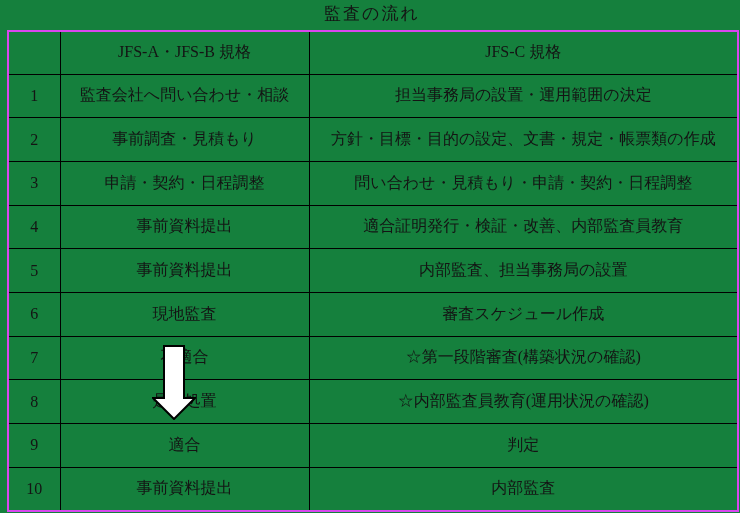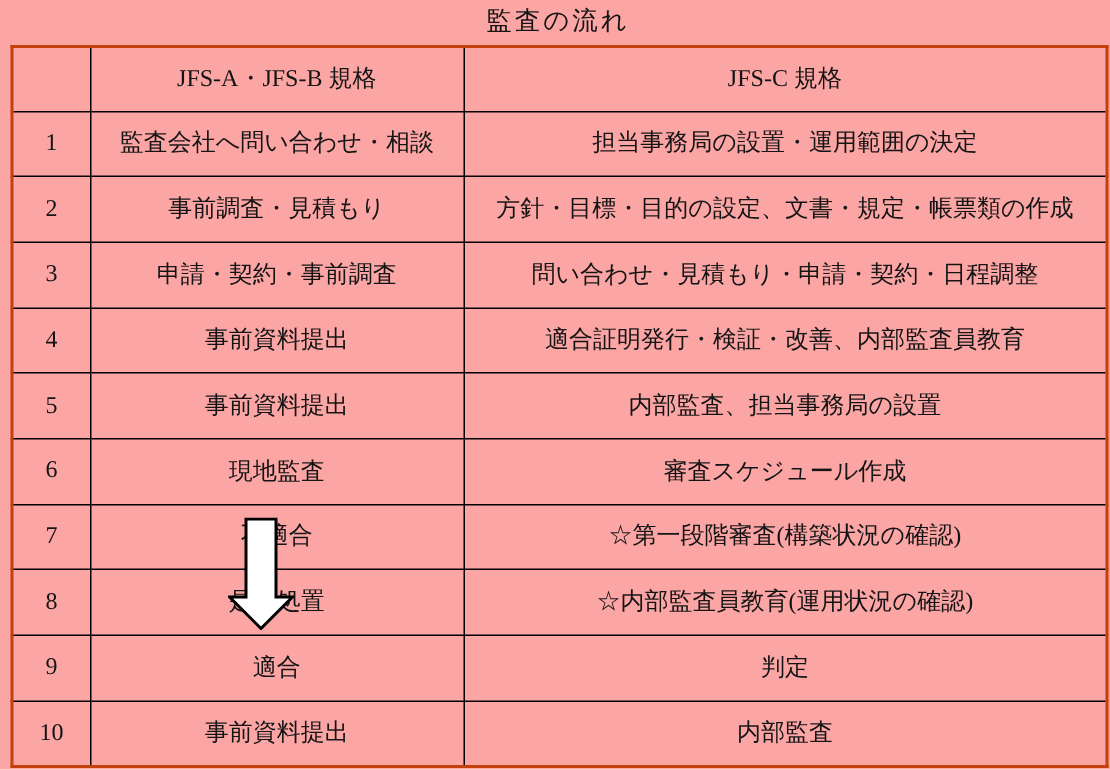--- a/index.html
+++ b/index.html
@@ -4,21 +4,21 @@
 <style>
   html, body {
     margin: 0;
     padding: 0;
     background: #ffffff;
   }
   .page {
     position: relative;
     width: 740px;
     height: 513px;
-    background: #fca5a5;
+    background: #15803d;
     font-family: "Liberation Serif", "DejaVu Serif", serif;
     color: #141414;
     overflow: hidden;
   }
   .title {
     position: absolute;
     top: 2px;
     left: 7px;
     width: 730px;
     text-align: center;
@@ -26,21 +26,21 @@
     letter-spacing: 2px;
   }
   table.flow {
     position: absolute;
     left: 7px;
     top: 30px;
     width: 730px;
     height: 480px;
     border-collapse: collapse;
     table-layout: fixed;
-    border: 2px solid #c2410c;
+    border: 2px solid #d946ef;
     padding-left: 40px;
   }
   table.flow th,
   table.flow td {
     border: 1px solid #000000;
     text-align: center;
     vertical-align: middle;
     font-size: 16px;
     font-weight: normal;
     padding: 0;
@@ -91,21 +91,21 @@
         <td>監査会社へ問い合わせ・相談</td>
         <td>担当事務局の設置・運用範囲の決定</td>
       </tr>
       <tr>
         <td>2</td>
         <td>事前調査・見積もり</td>
         <td>方針・目標・目的の設定、文書・規定・帳票類の作成</td>
       </tr>
       <tr>
         <td>3</td>
-        <td>申請・契約・事前調査</td>
+        <td>申請・契約・日程調整</td>
         <td>問い合わせ・見積もり・申請・契約・日程調整</td>
       </tr>
       <tr>
         <td>4</td>
         <td>事前資料提出</td>
         <td>適合証明発行・検証・改善、内部監査員教育</td>
       </tr>
       <tr>
         <td>5</td>
         <td>事前資料提出</td>

